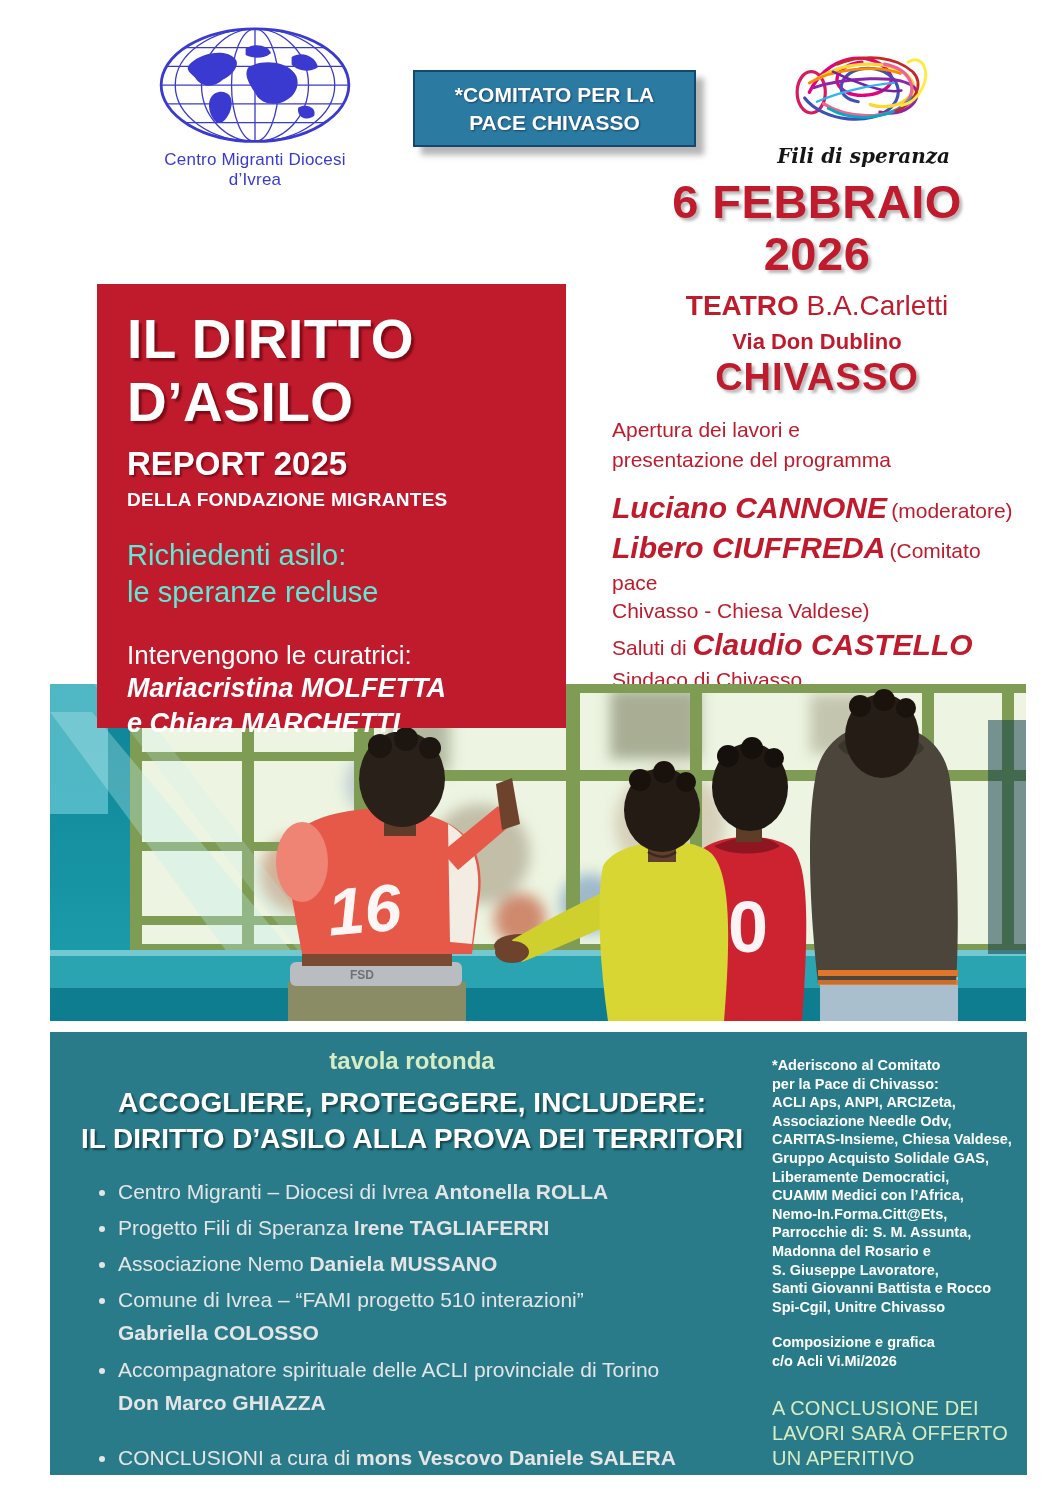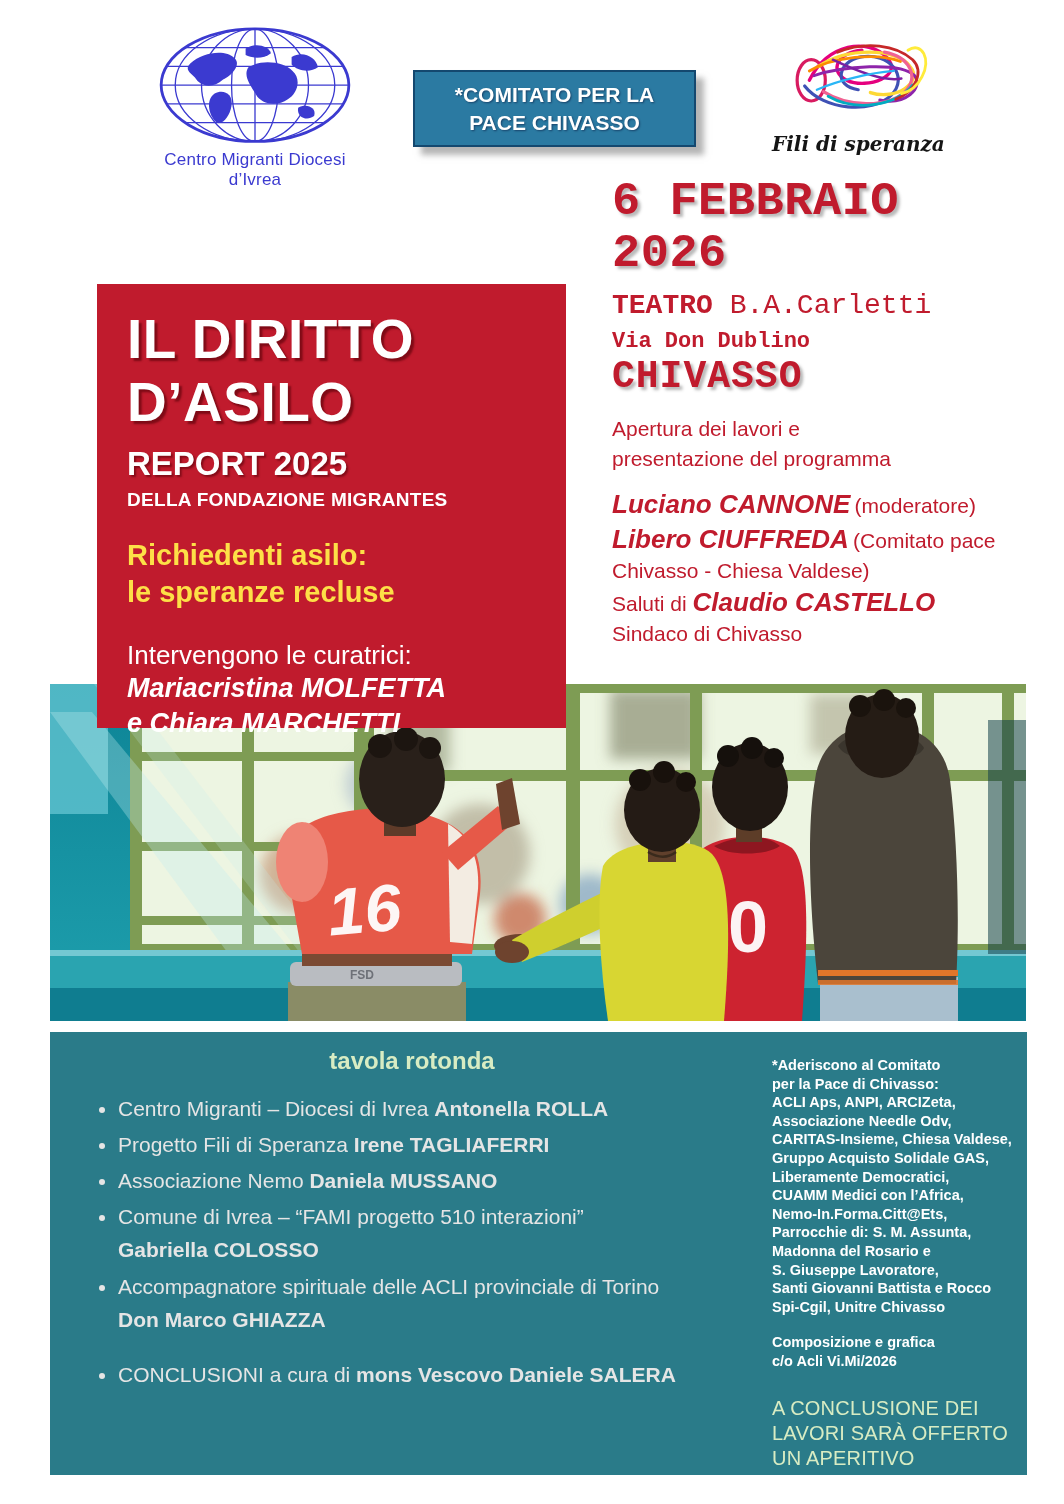--- a/index.html
+++ b/index.html
@@ -20,60 +20,60 @@
   .logo-centro svg{display:block;margin:0 auto;}
   .logo-centro .caption{color:var(--logoblue);font-size:17px;font-weight:400;margin-top:2px;letter-spacing:.2px;}
 
   .pace-box{position:absolute;left:413px;top:70px;width:283px;height:77px;
     background:var(--bluebox);border:2px solid #14486f;
     box-shadow:8px 8px 6px rgba(120,120,120,.55);
     display:flex;align-items:center;justify-content:center;text-align:center;}
   .pace-box .txt{color:#fff;font-weight:700;font-size:21px;line-height:28px;
     text-shadow:1px 1px 2px rgba(0,0,40,.45);}
 
-  .logo-fili{position:absolute;left:772px;top:24px;width:178px;text-align:left;}
+  .logo-fili{position:absolute;left:772px;top:36px;width:178px;text-align:right;}
   .logo-fili svg{display:block;margin:0 auto;}
   .logo-fili .caption{font-family:"DejaVu Serif",serif;font-style:italic;font-weight:700;
     color:#151515;font-size:20px;margin-top:0;}
 
   
   .red-band{position:absolute;left:92px;top:176px;width:512px;height:96px;background:var(--red);
     display:flex;flex-direction:column;justify-content:center;align-items:flex-end;padding-right:22px;}
   .ore-line{font-size:31px;line-height:36px;color:#ffffff;}
   .ore-line .ore{font-weight:700;color:#ffffff;}
   .ore-line .time{font-weight:700;color:#d9d9d9;}
   .presentazione{font-size:30px;line-height:38px;color:#ffffff;font-weight:400;}
 
   
   .red-main{position:absolute;left:97px;top:284px;width:469px;height:444px;background:var(--red);
     padding:24px 18px 0 30px;z-index:3;}
   .red-main .title{color:#fff;font-size:55px;font-weight:700;line-height:1.14;letter-spacing:.5px;
     text-shadow:3px 3px 2px rgba(105,5,15,.75);}
   .red-main .report{color:#fff;font-size:33px;font-weight:700;margin-top:12px;
     text-shadow:2px 2px 2px rgba(105,5,15,.7);}
   .red-main .sub2{color:#fff;font-size:19px;font-weight:700;margin-top:6px;letter-spacing:.3px;}
-  .red-main .topic{color:#fde047;font-size:29px;font-weight:700;line-height:1.28;margin-top:26px;}
+  .red-main .topic{color:#5eead4;font-size:29px;font-weight:400;line-height:1.28;margin-top:26px;}
   .red-main .curators-intro{color:#fff;font-size:26px;font-weight:400;margin-top:28px;}
   .red-main .curator{color:#fff;font-size:27px;font-weight:700;font-style:italic;line-height:1.3;}
 
   
   .right-col{position:absolute;left:612px;top:176px;width:410px;color:var(--red);}
-  .rc-right{text-align:left;font-family:Liberation Mono, monospace;}
+  .rc-right{text-align:center;}
   .date1,.date2{font-size:47px;font-weight:700;line-height:1.1;letter-spacing:.5px;
     text-shadow:3px 3px 3px rgba(100,100,100,.45);}
   .venue{font-size:28px;margin-top:10px;line-height:1.2;}
   .venue .vb{font-weight:700;}
   .street{font-size:22px;font-weight:700;margin-top:6px;}
   .city{font-size:38px;font-weight:700;letter-spacing:1px;line-height:1.1;margin-top:2px;
     text-shadow:3px 3px 3px rgba(100,100,100,.45);}
   .program{text-align:left;margin-top:16px;}
   .opening{font-size:21px;line-height:1.45;font-weight:400;}
   .sp-line{margin-top:0;line-height:1.35;}
   .sp-line.first{margin-top:12px;}
-  .sp-name{font-size:26px;font-weight:700;font-style:italic;}
+  .sp-name{font-size:30px;font-weight:700;font-style:italic;}
   .sp-role{font-size:21px;font-weight:400;}
 
   
   .photo{position:absolute;left:50px;top:684px;width:976px;height:337px;z-index:1;}
   .photo svg{display:block;width:100%;height:100%;}
 
   
   .teal-box{position:absolute;left:50px;top:1032px;width:977px;height:443px;background:var(--teal);}
   .teal-left{position:absolute;left:0;top:0;width:724px;}
   .kicker{margin-top:15px;text-align:center;color:var(--pale);font-size:24px;font-weight:700;}
@@ -298,20 +298,22 @@
         <rect x="768" y="286" width="140" height="6" fill="#e0762a"></rect>
         <rect x="768" y="296" width="140" height="5" fill="#e0762a" opacity=".85"></rect>
       </g>
       <rect x="938" y="36" width="38" height="234" fill="#123f49" opacity=".55"></rect>
     </svg>
   </div>
 
   <div class="teal-box">
     <div class="teal-left">
       <div class="kicker">tavola rotonda</div>
+      <div class="rt-heading preline">ACCOGLIERE, PROTEGGERE, INCLUDERE:
+IL DIRITTO D’ASILO ALLA PROVA DEI TERRITORI</div>
       <ul class="rt-list">
         <li>
           <span>Centro Migranti – Diocesi di Ivrea </span><span class="nm">Antonella ROLLA</span>
         </li>
         <li>
           <span>Progetto Fili di Speranza </span><span class="nm">Irene TAGLIAFERRI</span>
         </li>
         <li>
           <span>Associazione Nemo </span><span class="nm">Daniela MUSSANO</span>
         </li>

